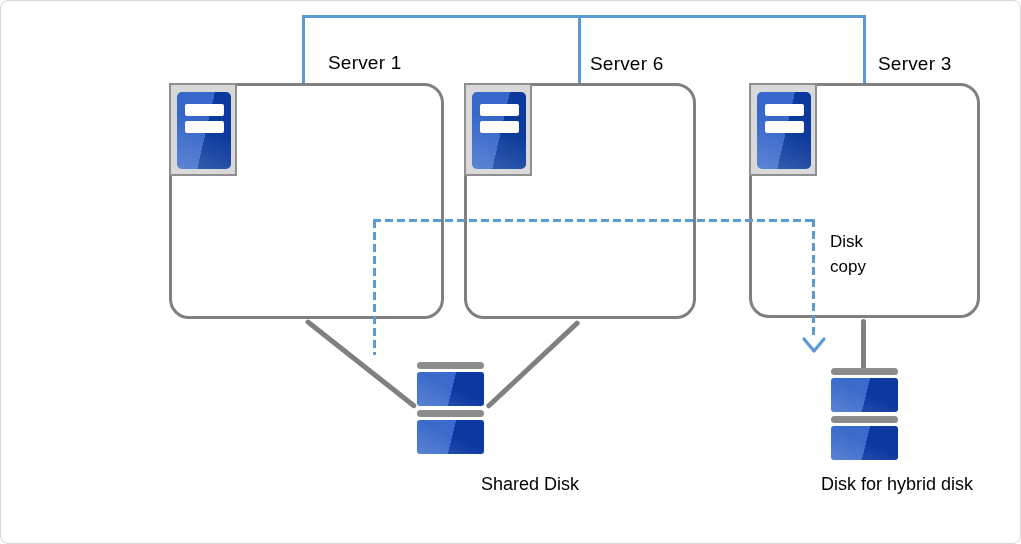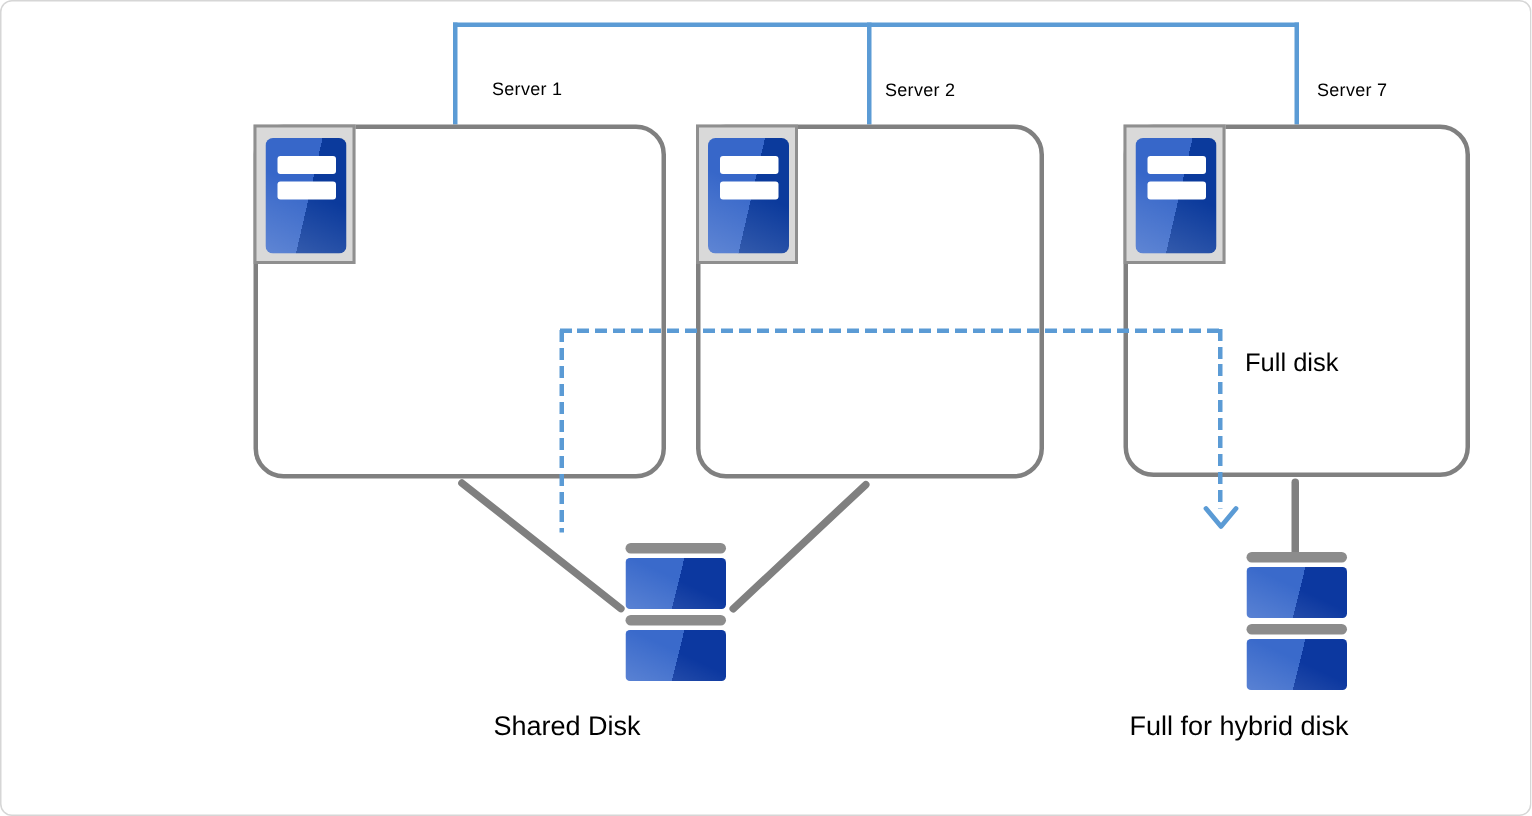--- a/index.html
+++ b/index.html
@@ -24,21 +24,21 @@
 
   
   .server-box {
     position: absolute;
     background: #ffffff;
     border: 3px solid #808080;
     border-radius: 20px;
   }
   .srv-label {
     position: absolute;
-    font-size: 12px;
+    font-size: 19px;
     letter-spacing: .2px;
     white-space: nowrap;
   }
 
   
   .server-icon {
     position: absolute;
     width: 68px; height: 93px;
     background: #d9d9d9;
     border: 2px solid #8f8f8f;
@@ -97,36 +97,36 @@
     background-image:
       linear-gradient(25deg, rgba(255,255,255,0.16), rgba(255,255,255,0) 55%),
       linear-gradient(104deg, #3A6ACB 0%, #3A6ACB 52%, #0C38A0 52%, #0C38A0 100%);
   }
   .disk-stack .body.first { margin-bottom: 4px; }
 
   .caption {
     position: absolute;
     font-size: 18px;
     line-height: 25px;
-    text-align: left;
+    text-align: right;
   }
 </style>
 </head>
 <body>
 
 <div class="canvas">
 
   <div class="trunk-h" style="left:301px; top:14px; width:564px;"></div>
   <div class="trunk-v" style="left:301px; top:14px; height:68px;"></div>
   <div class="trunk-v" style="left:577px; top:14px; height:68px;"></div>
   <div class="trunk-v" style="left:862px; top:14px; height:68px;"></div>
 
   <div class="srv-label" style="left:327px; top:51px;">Server 1</div>
-  <div class="srv-label" style="left:589px; top:52px;">Server 2</div>
-  <div class="srv-label" style="left:877px; top:52px;">Server 7</div>
+  <div class="srv-label" style="left:589px; top:52px;">Server 6</div>
+  <div class="srv-label" style="left:877px; top:52px;">Server 3</div>
 
   <div class="server-box" style="left:168px; top:82px; width:275px; height:236px;"></div>
   <div class="server-box" style="left:463px; top:82px; width:232px; height:236px;"></div>
   <div class="server-box" style="left:748px; top:82px; width:231px; height:235px;"></div>
 
   <div class="server-icon" style="left:168px; top:82px;">
     <div class="panel">
       <div class="slot s1"></div>
       <div class="slot s2"></div>
     </div>
@@ -144,21 +144,21 @@
     </div>
   </div>
 
   <div class="dash-v" style="left:372px; top:219px; height:135px;"></div>
   <div class="dash-h" style="left:372px; top:218px; width:441px;"></div>
   <div class="dash-v" style="left:811px; top:218px; height:120px;"></div>
   <svg class="arrowhead" style="left:800px; top:335px;" width="26" height="20" viewBox="0 0 26 20">
     <path d="M3 3 L13 15 L23 3" fill="none" stroke="#5B9BD5" stroke-width="3.2" stroke-linecap="round" stroke-linejoin="round"></path>
   </svg>
 
-  <div class="full-copy-label" style="left:829px; top:228px;">Full disk</div>
+  <div class="full-copy-label" style="left:829px; top:228px;">Disk copy</div>
 
   <div class="gline diag" style="left:305px; top:317px; width:140px; transform:rotate(38.3deg);"></div>
   <div class="gline diag" style="left:486px; top:404px; width:126px; transform:rotate(-43.1deg);"></div>
   <div class="gline vert" style="left:860px; top:318px; height:52px;"></div>
 
   <div class="disk-stack" style="left:416px; top:361px;">
     <div class="cap"></div>
     <div class="body first"></div>
     <div class="cap"></div>
     <div class="body"></div>
@@ -168,16 +168,16 @@
     <div class="cap"></div>
     <div class="body first"></div>
     <div class="cap"></div>
     <div class="body"></div>
   </div>
 
   <div class="caption" style="left:328px; top:471px; width:250px;">
     <div>Shared Disk</div>
   </div>
   <div class="caption" style="left:752px; top:471px; width:220px;">
-    <div>Full for hybrid disk</div>
+    <div>Disk for hybrid disk</div>
   </div>
 
 </div>
 
 </body></html>

